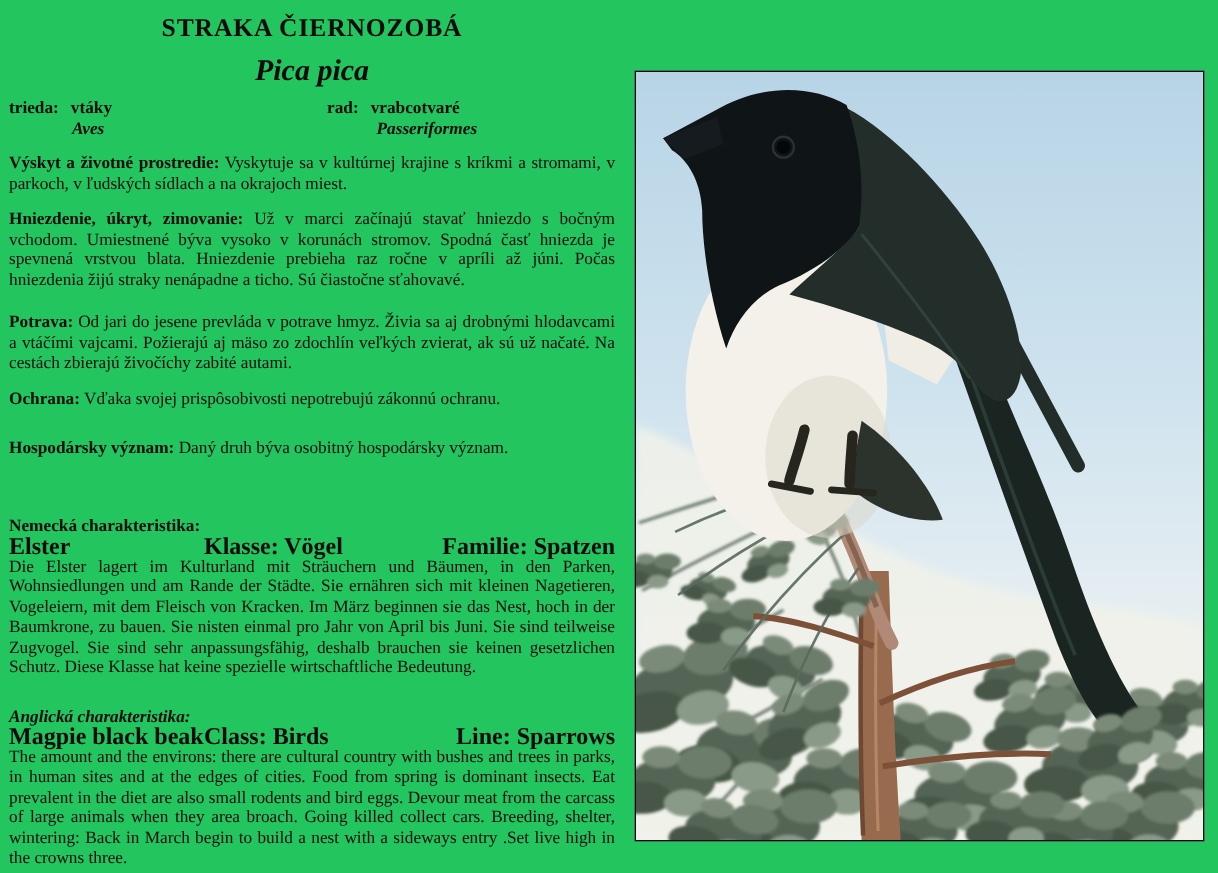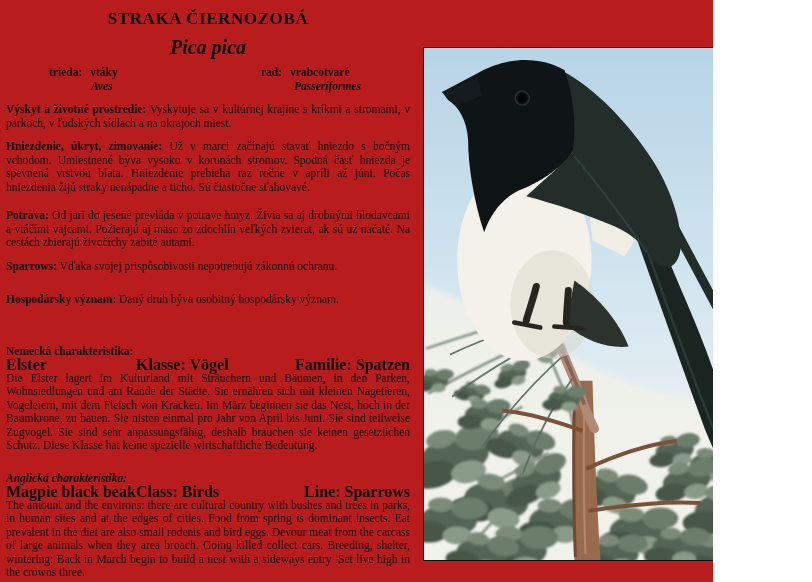--- a/index.html
+++ b/index.html
@@ -1,29 +1,29 @@
 <!DOCTYPE html>
 <html><head>
 <meta charset="utf-8">
 <style>
   html,body { margin:0; padding:0; background:#ffffff; }
   .page {
-    position:relative; width:713px; height:582px; background:#b91c1c;
+    position:relative; width:812px; height:582px; background:#22c55e;
     font-family:"Liberation Serif","DejaVu Serif",serif; color:#0b0b0f; overflow:hidden;
   }
   .text-col { position:absolute; left:6px; top:6px; width:404px; }
   .doc-title {
     margin:2px 0 0 0; text-align:center; font-size:17px; font-weight:bold;
     letter-spacing:0.6px; line-height:21px;
   }
   .doc-subtitle {
     margin:9px 0 8px 0; text-align:center; font-size:20px; font-weight:bold;
     font-style:italic; line-height:18px;
   }
-  .tax-row { display:flex; margin-top:10px; font-size:11.5px; font-weight:bold; line-height:13.5px;margin-left:43px; }
+  .tax-row { display:flex; margin-top:10px; font-size:11.5px; font-weight:bold; line-height:13.5px; }
   .tax-col-left  { width:212px; }
   .tax-col-right { flex:1; }
   .tax-line  { white-space:nowrap; }
   .tax-value { margin-left:8px; }
   .tax-latin { font-style:italic; }
   .tax-latin.left-ind  { margin-left:42px; }
   .tax-latin.right-ind { margin-left:33px; }
   .para {
     margin:0; font-size:11.5px; line-height:13.5px; text-align:justify;
   }
@@ -71,21 +71,21 @@
         <div class="tax-latin right-ind">Passeriformes</div>
       </div>
     </div>
 
     <p class="para m-p1"><b>Výskyt a životné prostredie:</b> <span>Vyskytuje sa v kultúrnej krajine s kríkmi a stromami, v parkoch, v ľudských sídlach a na okrajoch miest.</span></p>
 
     <p class="para m-p3"><b>Hniezdenie, úkryt, zimovanie:</b> <span>Už v marci začínajú stavať hniezdo s bočným vchodom. Umiestnené býva vysoko v korunách stromov. Spodná časť hniezda je spevnená vrstvou blata. Hniezdenie prebieha raz ročne v apríli až júni. Počas hniezdenia žijú straky nenápadne a ticho. Sú čiastočne sťahovavé.</span></p>
 
     <p class="para m-p2"><b>Potrava:</b> <span>Od jari do jesene prevláda v potrave hmyz. Živia sa aj drobnými hlodavcami a vtáčími vajcami. Požierajú aj mäso zo zdochlín veľkých zvierat, ak sú už načaté. Na cestách zbierajú živočíchy zabité autami.</span></p>
 
-    <p class="para m-p4"><b>Sparrows:</b> <span>Vďaka svojej prispôsobivosti nepotrebujú zákonnú ochranu.</span></p>
+    <p class="para m-p4"><b>Ochrana:</b> <span>Vďaka svojej prispôsobivosti nepotrebujú zákonnú ochranu.</span></p>
 
     <p class="para m-p5"><b>Hospodársky význam:</b> <span>Daný druh býva osobitný hospodársky význam.</span></p>
 
     <h2 class="char-heading m-de">Nemecká charakteristika:</h2>
     <div class="char-row">
       <span>Elster</span>
       <span>Klasse: Vögel</span>
       <span class="right">Familie: Spatzen</span>
     </div>
     <p class="para">Die Elster lagert im Kulturland mit Sträuchern und Bäumen, in den Parken, Wohnsiedlungen und am Rande der Städte. Sie ernähren sich mit kleinen Nagetieren, Vogeleiern, mit dem Fleisch von Kracken. Im März beginnen sie das Nest, hoch in der Baumkrone, zu bauen. Sie nisten einmal pro Jahr von April bis Juni. Sie sind teilweise Zugvogel. Sie sind sehr anpassungsfähig, deshalb brauchen sie keinen gesetzlichen Schutz. Diese Klasse hat keine spezielle wirtschaftliche Bedeutung.</p>

